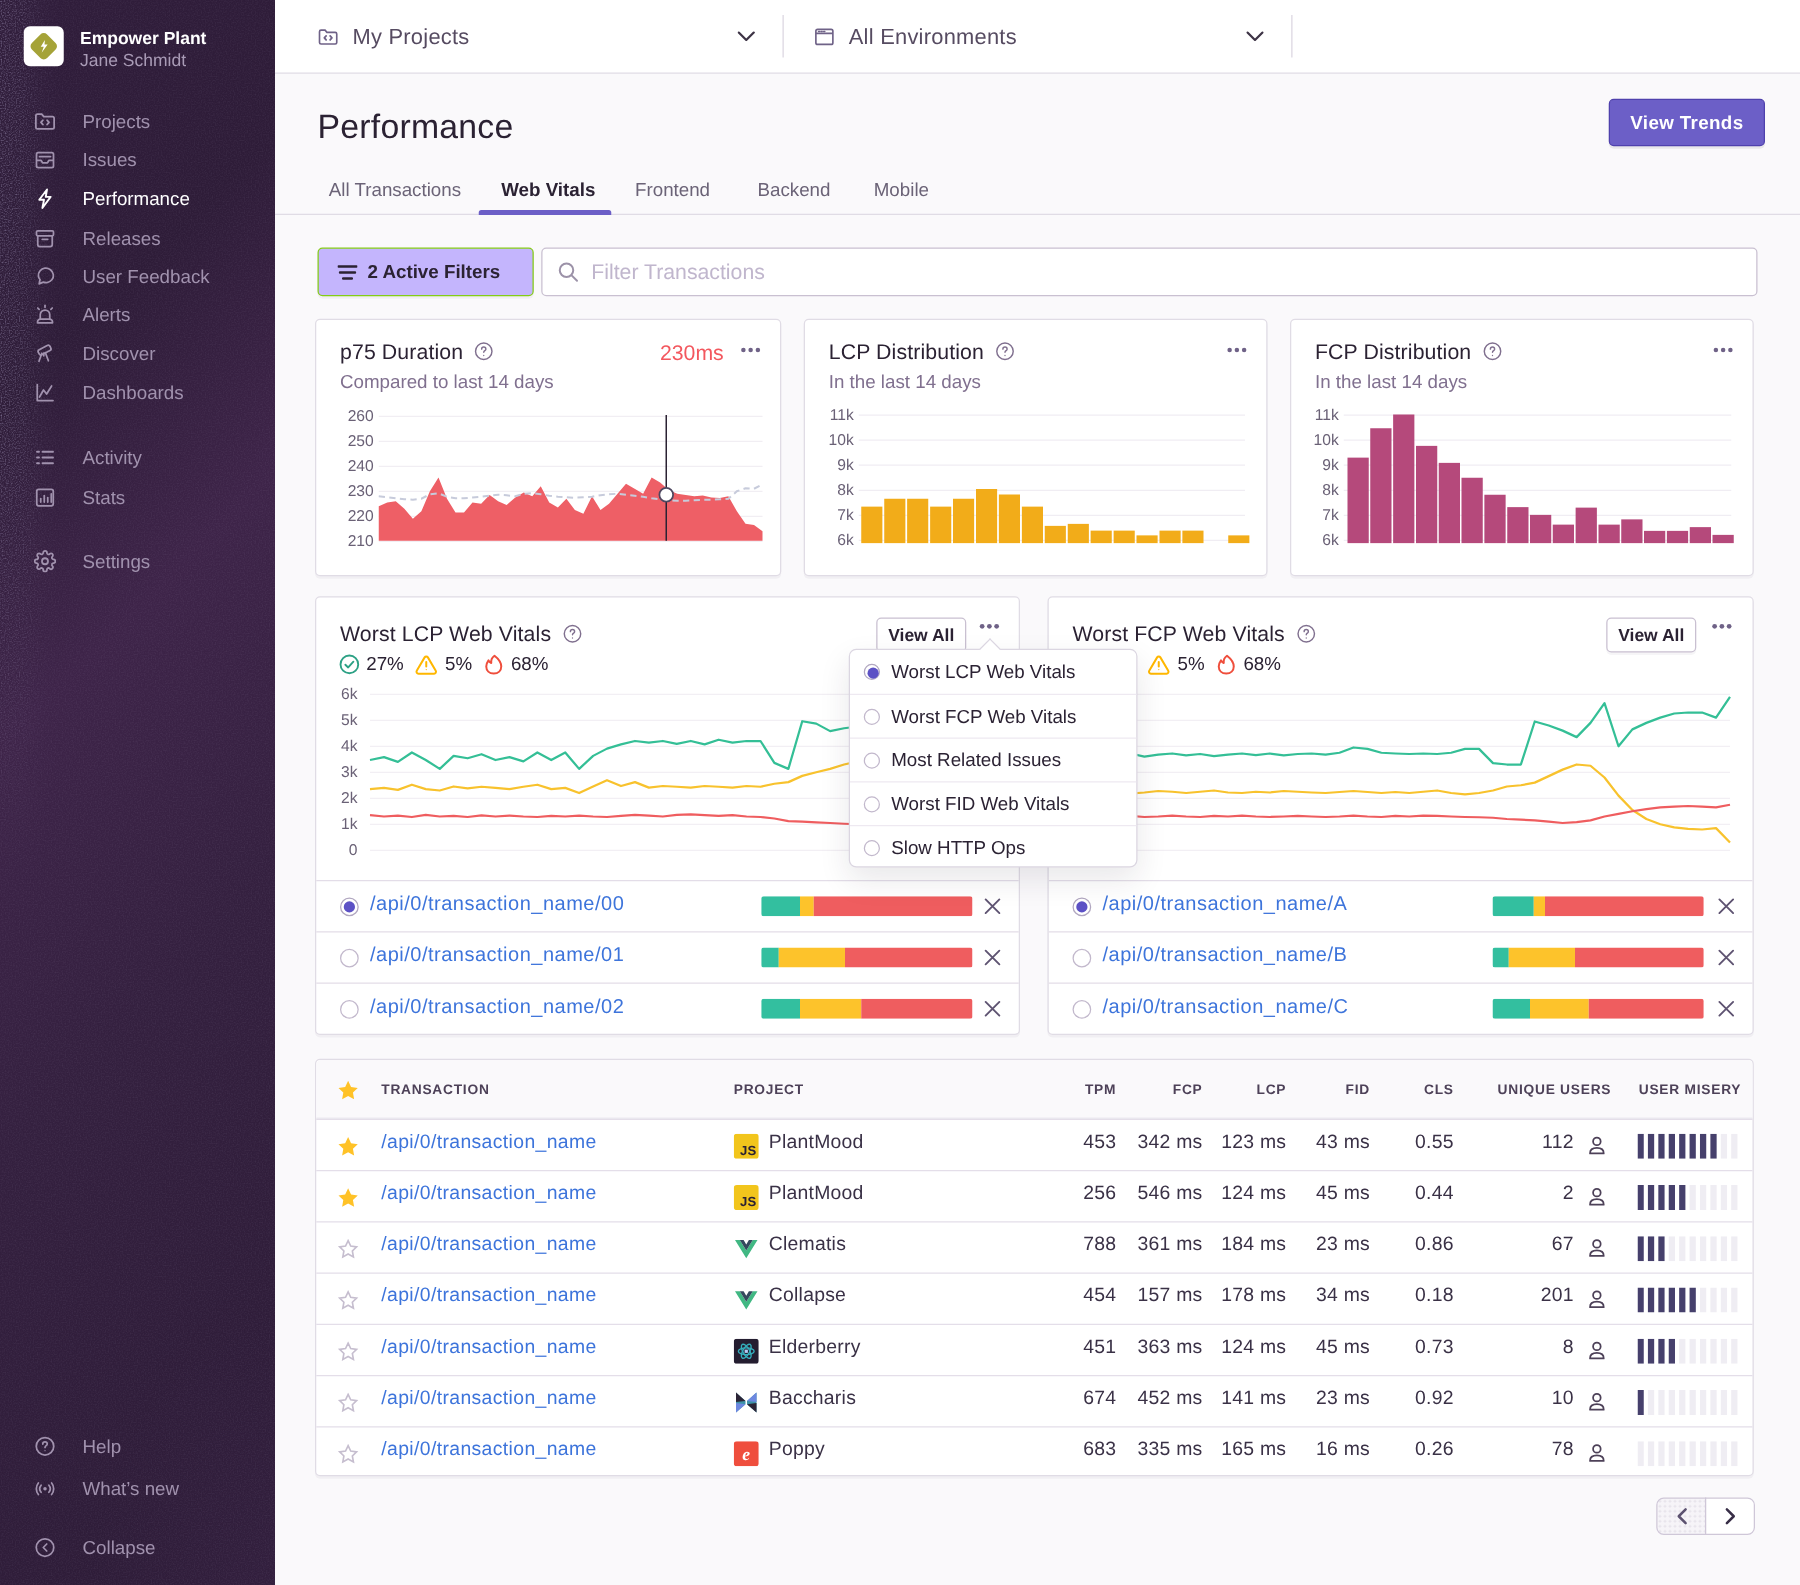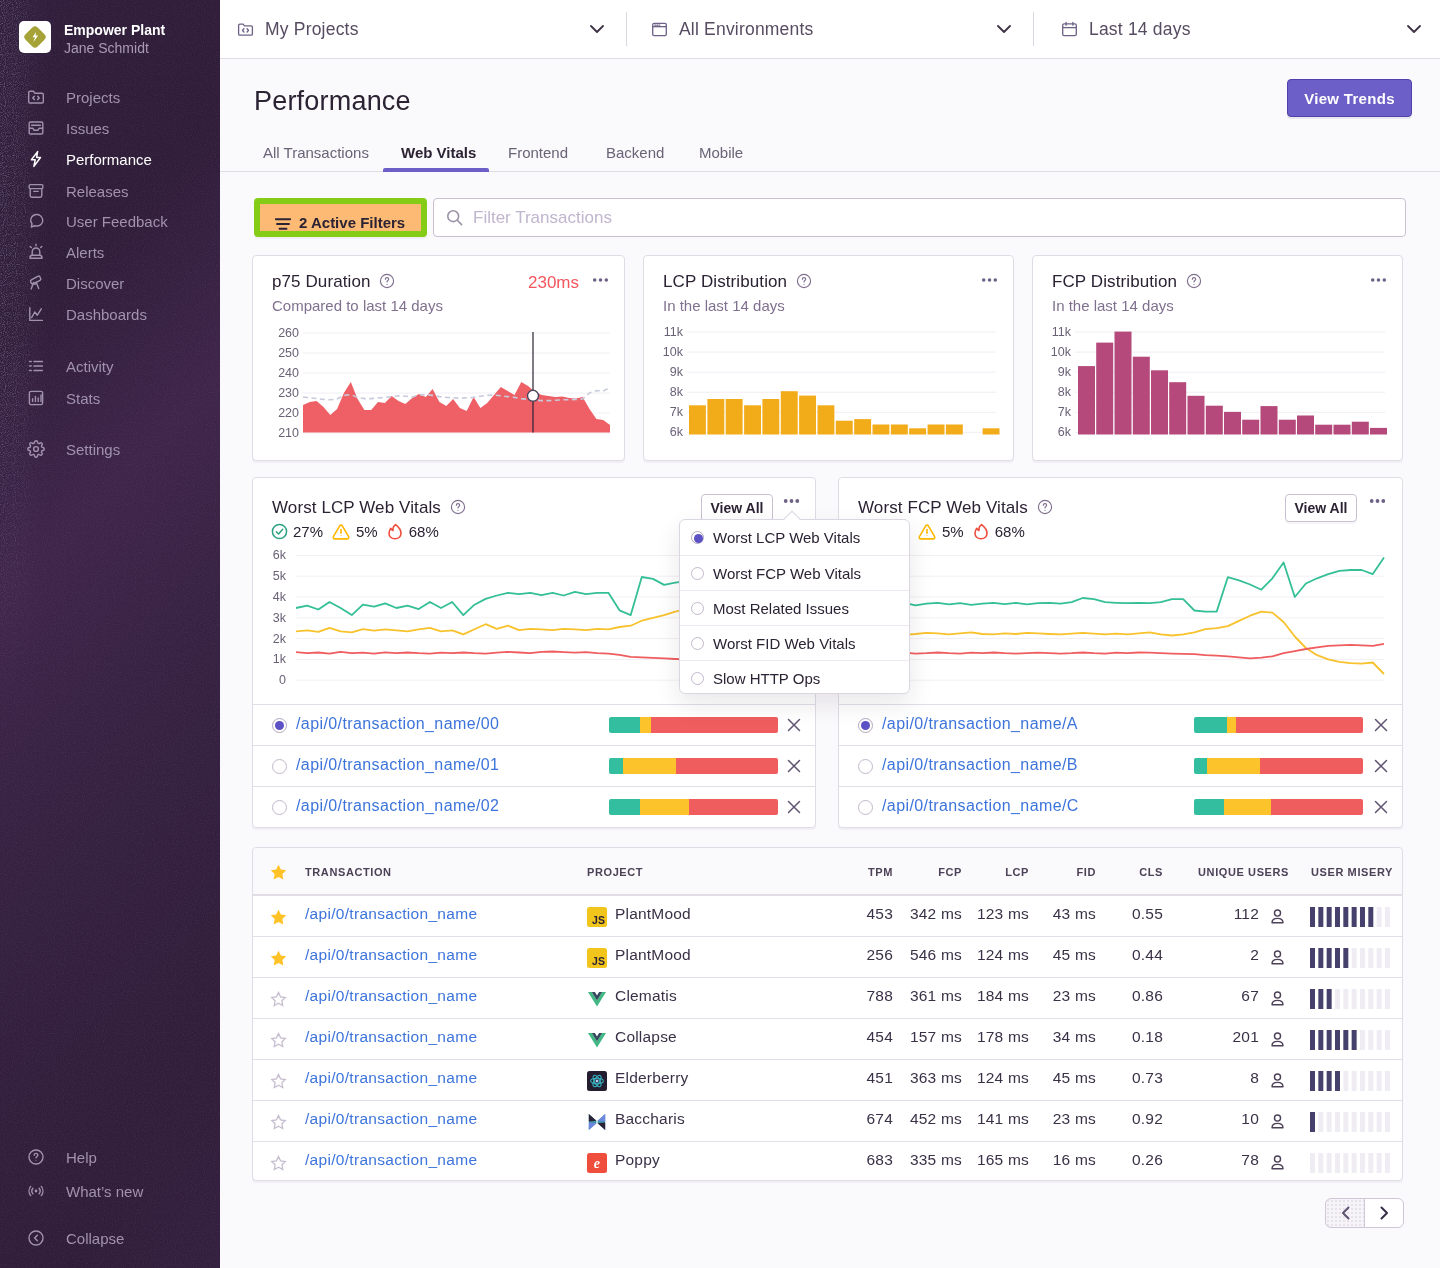--- a/index.html
+++ b/index.html
@@ -38,21 +38,21 @@
 #tabline { position:absolute; left:163px; bottom:-1px; width:106px; height:4px; background:#6c5fc7; border-radius:2px 2px 0 0; }
 
 
 .card { position:absolute; background:#fff; border:1px solid #e0dce5; border-radius:4px; box-shadow:0 2px 0 rgba(37,11,54,.04); }
 .ctitle { font-size:17px; color:#2b2233; font-weight:normal; letter-spacing:0.1px; }
 .csub { font-size:15px; color:#80708f; }
 .qmark { display:inline-block; vertical-align:-2px; margin-left:4px; }
 .dots3 { letter-spacing:2px; color:#6f6287; font-weight:bold; }
 
 
-#activefilters { position:absolute; left:254px; top:198px; width:173px; height:39px; background:#fdba74; border:6px solid #84cc16; border-radius:4px; display:flex; align-items:flex-end; box-shadow:0 2px 0 rgba(37,11,54,.04); }
+#activefilters { position:absolute; left:254px; top:198px; width:173px; height:39px; background:#c4b5fd; border:1px solid #84cc16; border-radius:4px; display:flex; align-items:center; box-shadow:0 2px 0 rgba(37,11,54,.04); }
 #activefilters .txt { font-size:15px; font-weight:bold; color:#2b2233; margin-left:8px; }
 #searchbar { position:absolute; left:433px; top:198px; width:973px; height:39px; background:#fff; border:1px solid #c9c0d1; border-radius:4px; display:flex; align-items:center; }
 #searchbar .ph { font-size:17px; color:#c0b6cd; margin-left:10px; }
 
 
 .vrow { position:absolute; left:0; width:100%; height:41px; border-top:1px solid #e3dde8; display:flex; align-items:center; }
 .vlink { font-size:16px; letter-spacing:0.4px; color:#3d74db; position:relative; top:-1px; }
 .radio { width:15px; height:15px; border-radius:50%; border:1px solid #c2b8cc; background:#fff; }
 .radio.sel { border-color:#b1a7c0; position:relative; }
 .radio.sel::after { content:""; position:absolute; left:2px; top:2px; width:9px; height:9px; border-radius:50%; background:#5c51c5; }
@@ -209,21 +209,21 @@
     </div>
   <div class="nav" style="top:1227px;">
     <svg width="18" height="18" viewBox="0 0 18 18" fill="none" stroke="#a192ae" stroke-width="1.4" stroke-linecap="round" stroke-linejoin="round">
         <circle cx="9" cy="9" r="7"></circle>
         <path d="M10.4 6.2 7.6 9l2.8 2.8"></path>
       </svg>
     <span>Collapse</span>
     </div>
 </div>
 <div id="topbar">
-  <div class="tb-sec" style="width:406px; padding-left:17px;">
+  <div class="tb-sec" style="width:406px; padding-left:34px;">
     <svg width="17" height="17" viewBox="0 0 18 18" fill="none" stroke="#6f6287" stroke-width="1.4">
         <path d="M1.7 4.6c0-.7.6-1.3 1.3-1.3h3.4l1.6 1.9h7c.7 0 1.3.6 1.3 1.3v7.2c0 .7-.6 1.3-1.3 1.3H3c-.7 0-1.3-.6-1.3-1.3z"></path>
         <path d="M7.3 8.2 5.8 9.9l1.5 1.7M10.7 8.2l1.5 1.7-1.5 1.7" stroke-width="1.5" stroke-linecap="round" stroke-linejoin="round"></path>
       </svg>
     <span class="tb-label">My Projects</span>
     <svg style="position:absolute; right:22px;" width="14" height="8" viewBox="0 0 14 8" fill="none" stroke="#3e3446" stroke-width="1.8" stroke-linecap="round" stroke-linejoin="round">
         <path d="M1 1l6 6 6-6"></path>
       </svg>
   </div>
   <div class="tb-div"></div>
@@ -232,31 +232,20 @@
         <rect x="1.8" y="2.6" width="14.4" height="12.8" rx="1.5"></rect>
         <path d="M1.8 6h14.4"></path>
         <path d="M4 4.4h1M6.2 4.4h1M8.4 4.4h1" stroke-linecap="round" stroke-width="1.2"></path>
       </svg>
     <span class="tb-label">All Environments</span>
     <svg style="position:absolute; right:22px;" width="14" height="8" viewBox="0 0 14 8" fill="none" stroke="#3e3446" stroke-width="1.8" stroke-linecap="round" stroke-linejoin="round">
         <path d="M1 1l6 6 6-6"></path>
       </svg>
   </div>
   <div class="tb-div"></div>
-  <div class="tb-sec" style="width:406px; padding-left:27px;">
-    <svg width="17" height="17" viewBox="0 0 18 18" fill="none" stroke="#6f6287" stroke-width="1.4">
-        <rect x="1.8" y="3" width="14.4" height="12.4" rx="1.5"></rect>
-        <path d="M1.8 7h14.4"></path>
-        <path d="M5.4 1.4v3M12.6 1.4v3" stroke-linecap="round"></path>
-      </svg>
-    <span class="tb-label">Last 14 days</span>
-    <svg style="position:absolute; right:19px;" width="14" height="8" viewBox="0 0 14 8" fill="none" stroke="#3e3446" stroke-width="1.8" stroke-linecap="round" stroke-linejoin="round">
-        <path d="M1 1l6 6 6-6"></path>
-      </svg>
-  </div>
 </div>
 <div id="pagehead">
   <h1 class="ptitle">Performance</h1>
   <div id="viewtrends">View Trends</div>
   <div class="tab" style="left:43px;">All Transactions</div>
   <div class="tab active" style="left:181px;">Web Vitals</div>
   <div class="tab" style="left:288px;">Frontend</div>
   <div class="tab" style="left:386px;margin-top:32px;">Backend</div>
   <div class="tab" style="left:479px;">Mobile</div>
   <div id="tabline"></div>

